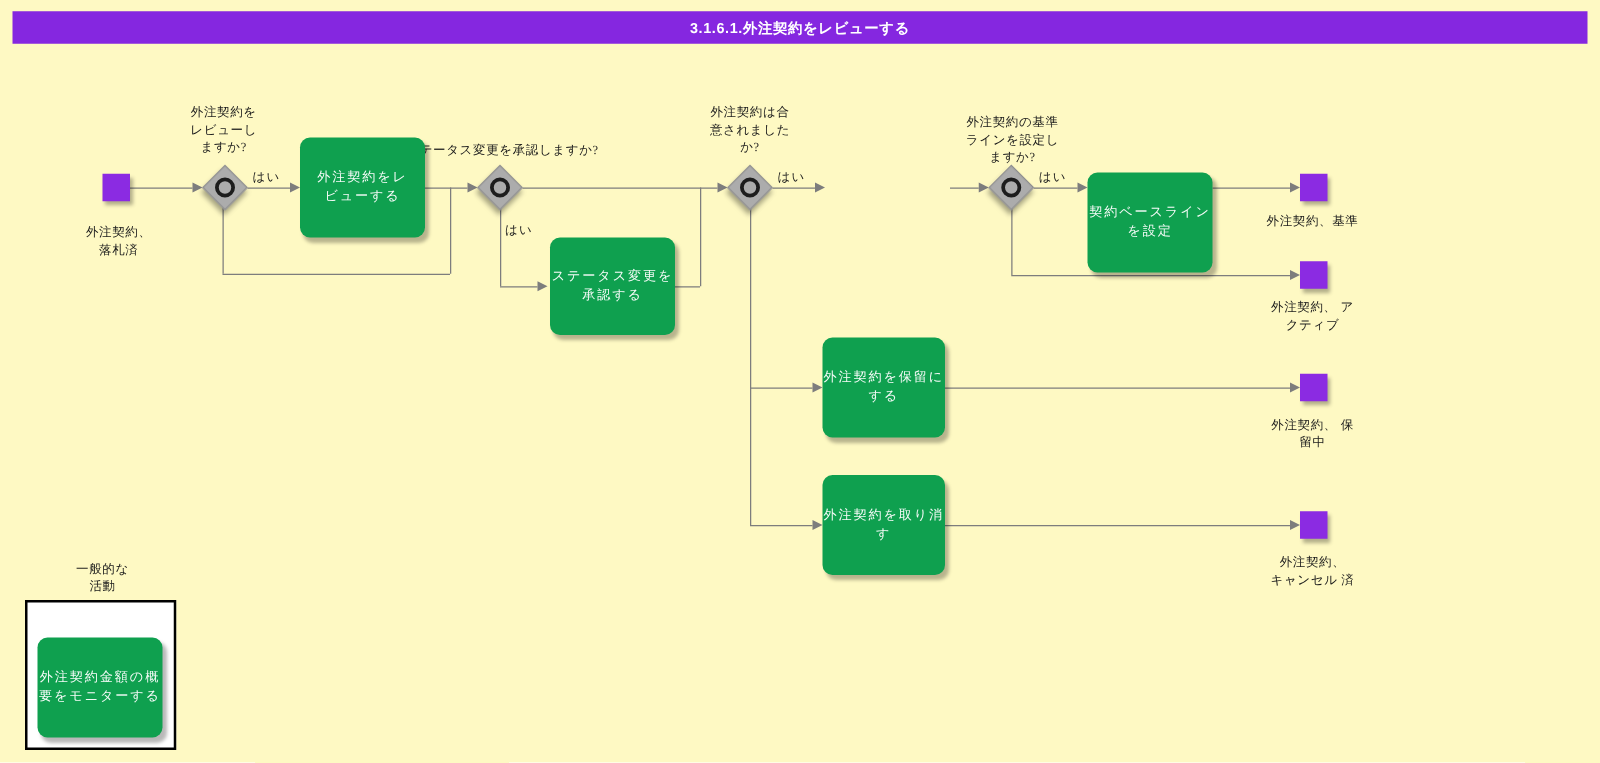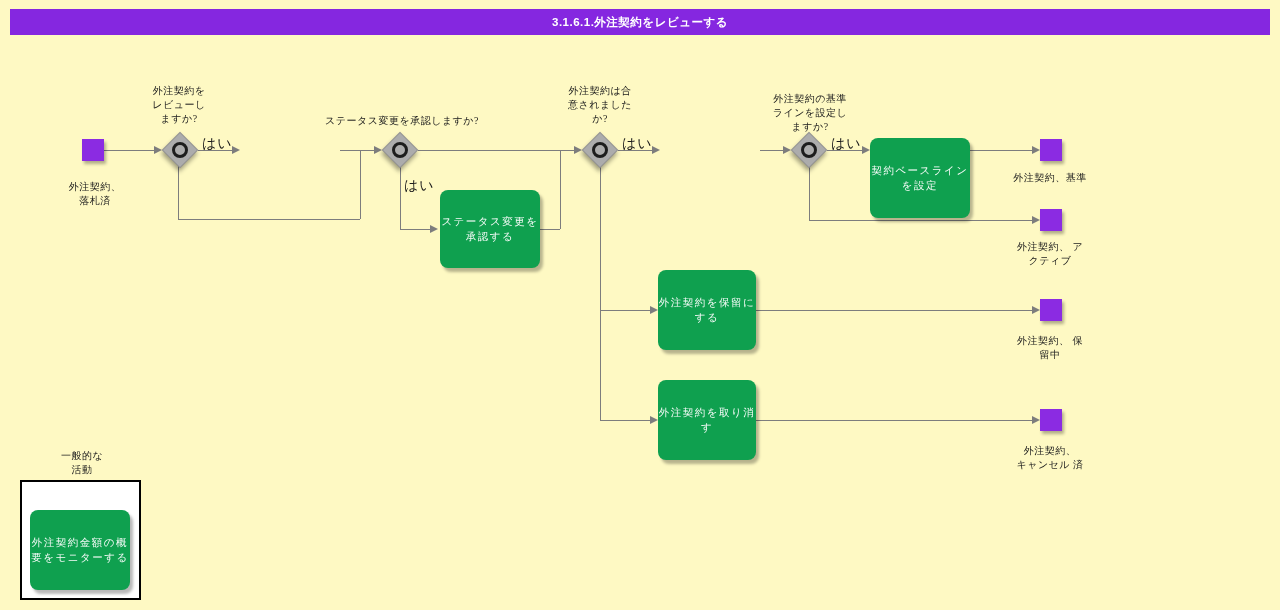--- a/index.html
+++ b/index.html
@@ -32,21 +32,21 @@
       box-shadow:2px 3px 3px rgba(0,0,0,.3);}
 
   .diamond{position:absolute;width:36px;height:36px;}
   .dshape{position:absolute;left:5px;top:5px;width:26px;height:26px;background:var(--gateway-gray);
     border:1px solid #8f8f8f;transform:rotate(45deg);filter:drop-shadow(2px 3px 2px rgba(0,0,0,.35));}
   .dcircle{position:absolute;left:10px;top:10px;width:16px;height:16px;border-radius:50%;
     border:3px solid #1d1d1d;}
 
   .lbl{position:absolute;color:#1b1b1b;font-size:10px;letter-spacing:.5px;line-height:14px;
        text-align:center;white-space:pre-line;}
-  .yes{position:absolute;color:#1b1b1b;font-size:14px;letter-spacing:1px;}
+  .yes{position:absolute;color:#1b1b1b;font-size:10px;letter-spacing:1px;}
 
   .legendbox{position:absolute;left:20px;top:480px;width:121px;height:120px;
     border:2px solid #000;background:#fff;}
 </style>
 </head>
 <body>
 
 <div id="canvas">
 
   <div class="titlebar">
@@ -152,20 +152,24 @@
 
   <div class="diamond" style="left:791px;top:132px;">
     <div class="dshape"></div>
     <div class="dcircle"></div>
   </div>
   <div class="lbl" style="left:764px;top:92px;width:92px;">外注契約の基準
 ラインを設定し
 ますか?</div>
   <div class="yes" style="left:831px;top:135px;">はい</div>
 
+  <div class="task" style="left:240px;top:110px;width:100px;height:80px;">
+    <span>外注契約をレ
+ビューする</span>
+  </div>
   <div class="task" style="left:440px;top:190px;width:100px;height:78px;">
     <span>ステータス変更を
 承認する</span>
   </div>
   <div class="task" style="left:870px;top:110px;width:100px;height:80px;margin-top:28px;">
     <span>契約ベースライン
 を設定</span>
   </div>
   <div class="task" style="left:658px;top:270px;width:98px;height:80px;">
     <span>外注契約を保留に

